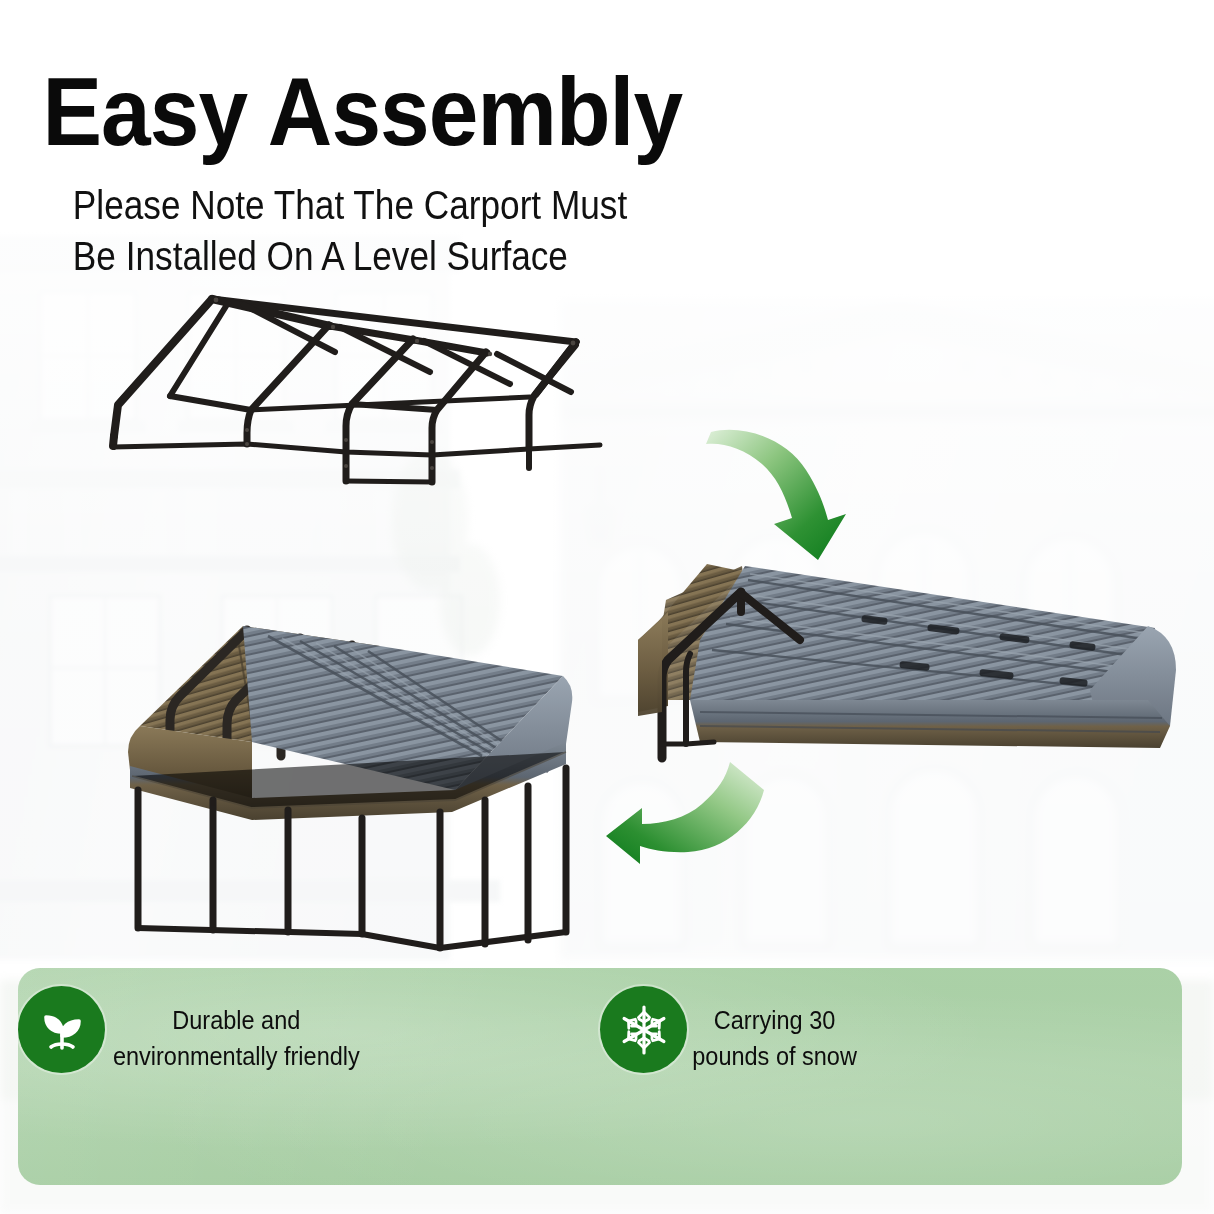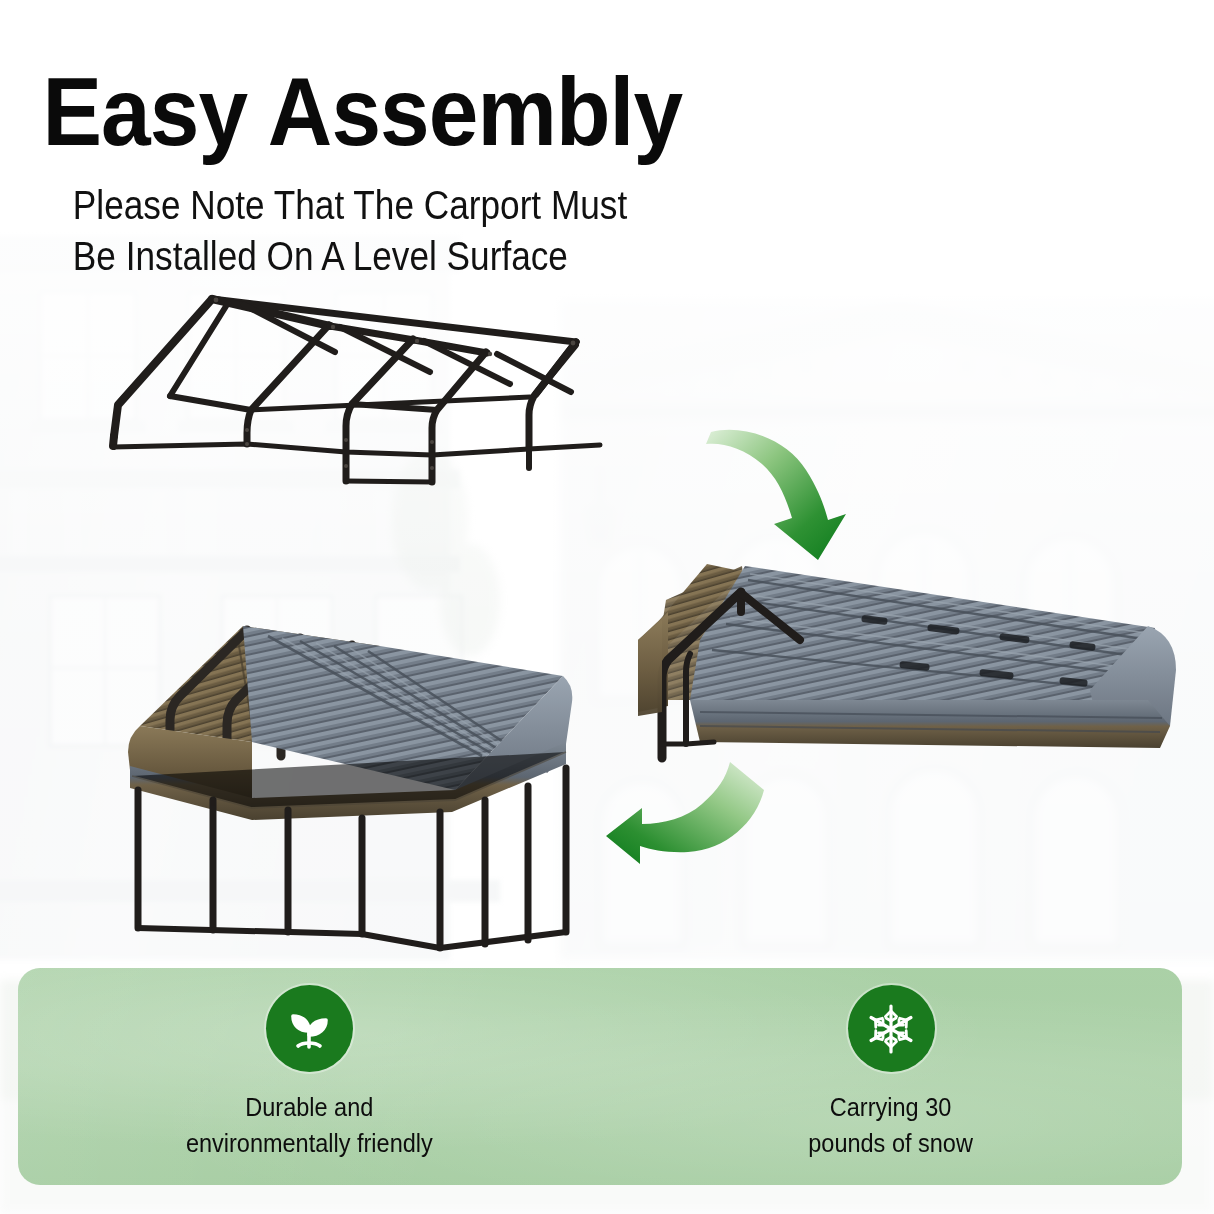--- a/index.html
+++ b/index.html
@@ -66,21 +66,21 @@
   }
   #features {
     position:relative;
     display:flex;
     width:100%; height:100%;
     align-items:flex-start;
     padding-top:17px;
   }
   .feature {
     flex:1 1 0;
-    display:flex; flex-direction:column;
+    display:flex; flex-direction:row;
     align-items:center;
   }
   .feature-icon-circle {
     width:87px; height:87px;
     border-radius:50%;
     background:#1a7a1e;
     display:flex; align-items:center; justify-content:center;
     box-shadow:0 0 0 2px rgba(255,255,255,0.35);
   }
   .feature-icon-circle svg { display:block; }

